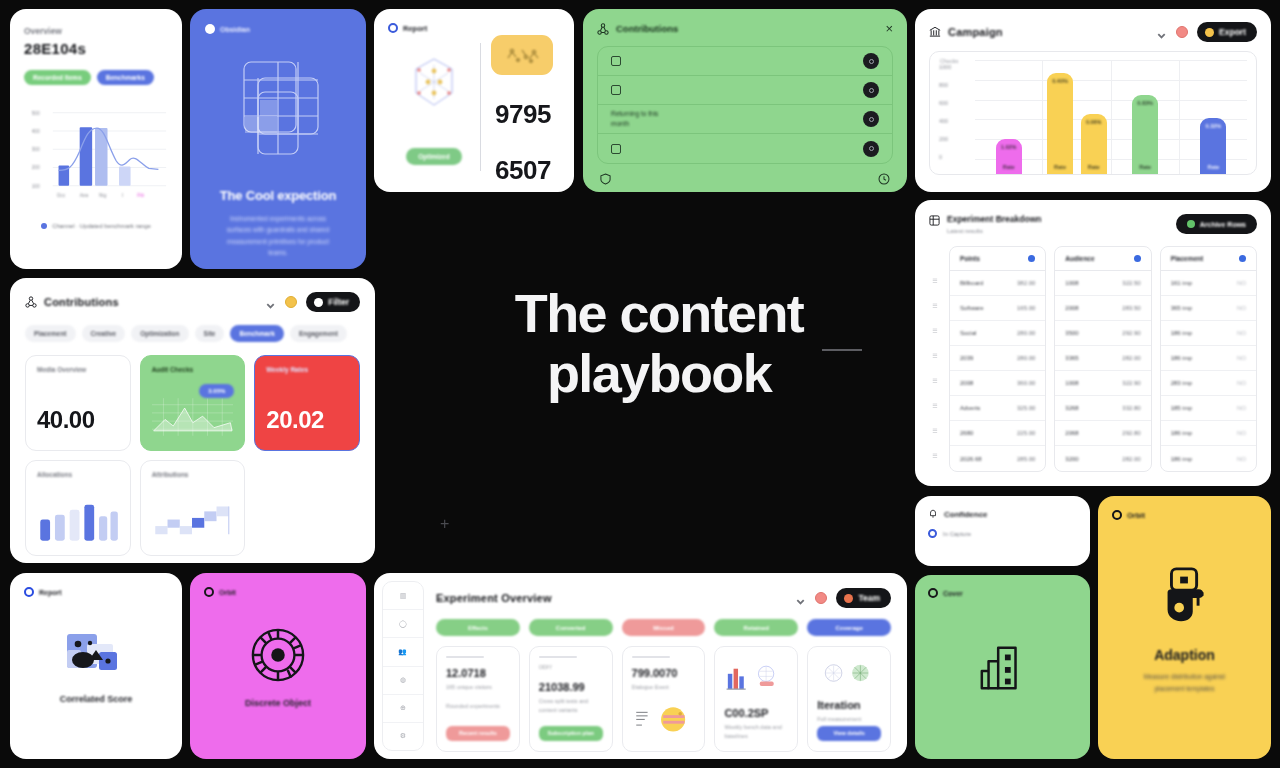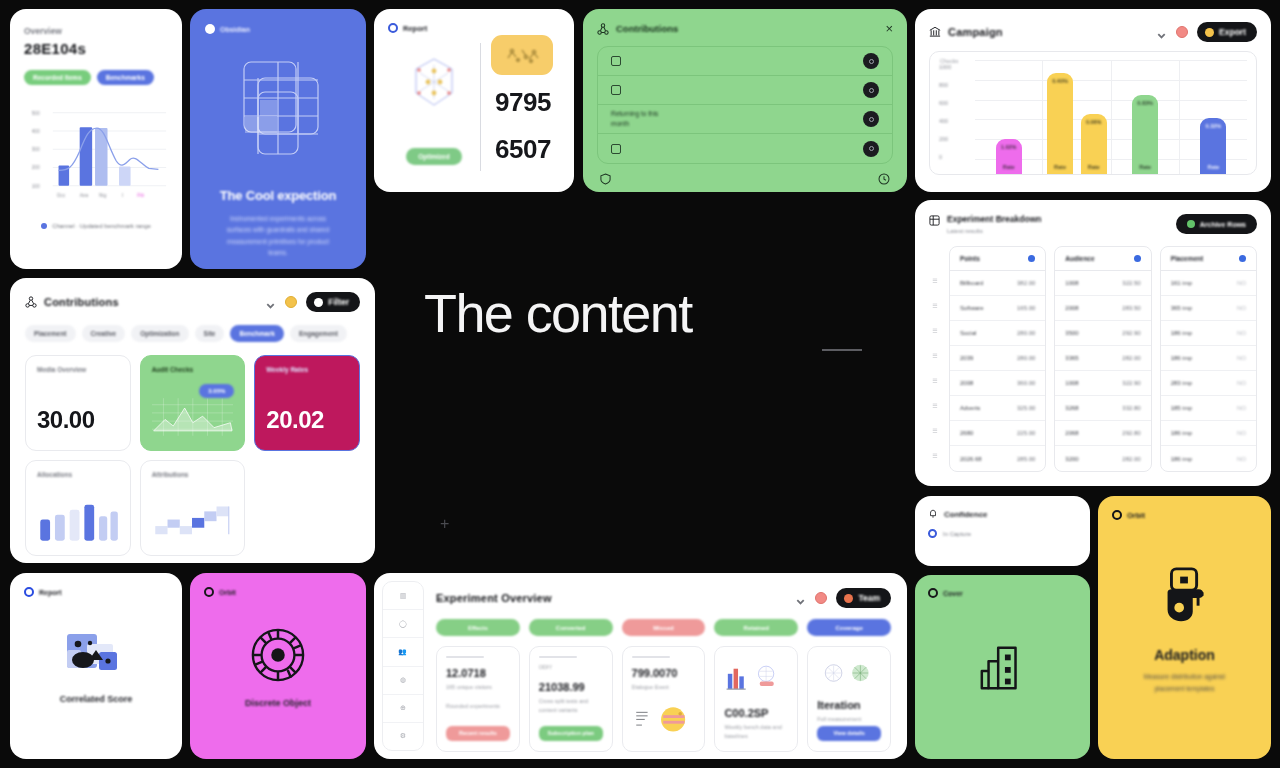--- a/index.html
+++ b/index.html
@@ -54,22 +54,22 @@
   #card-stats { left: 374px; top: 9px; width: 200px; height: 183px; padding: 14px; }
   .st-brand { display: flex; align-items: center; gap: 5px; }
   .st-ring { width: 10px; height: 10px; border-radius: 50%; border: 2.5px solid #3b5bdb; }
   .st-brand span { font-size: 7.5px; font-weight: 700; color: #22242a; }
   .st-body { display: flex; margin-top: 10px; height: 128px; }
   .st-left { width: 92px; position: relative; display: flex; flex-direction: column; align-items: center; justify-content: space-between; padding: 12px 0 6px; }
   .st-badge { background: #7fca86; color: #fff; font-size: 6.5px; font-weight: 600; border-radius: 999px; padding: 5px 12px; }
   .st-right { flex: 1; border-left: 1px solid #d9dbe1; padding-left: 14px; position: relative; }
   .st-chipart { position: absolute; left: 10px; top: -8px; width: 62px; height: 40px; border-radius: 11px; background: #f7cd6a; display: flex; align-items: center; justify-content: center; }
   .st-num { font-size: 26px; font-weight: 700; color: #16171b; letter-spacing: -.5px; }
-  .st-num.one { margin-top: 44px; }
-  .st-num.two { margin-top: 16px; }
+  .st-num.one { margin-top: 56px; }
+  .st-num.two { margin-top: 25px; }
 
   
   #card-modal { left: 583px; top: 9px; width: 324px; height: 183px; background: #8fd68e; padding: 13px 14px; }
   .md-hdr { display: flex; align-items: center; gap: 7px; }
   .md-hdr .mt { font-size: 9.5px; font-weight: 700; color: #18301d; }
   .md-x { margin-left: auto; font-size: 13px; color: #1d3322; line-height: 1; }
   .md-list { margin-top: 11px; border: 1px solid #7cc57c; border-radius: 11px; overflow: hidden; }
   .md-row { display: flex; align-items: center; padding: 0 13px; height: 29px; border-bottom: 1px solid #7cc57c; }
   .md-row:last-child { border-bottom: none; }
   .md-check { width: 10px; height: 10px; border: 1.4px solid #2c4a31; border-radius: 2px; }
@@ -113,21 +113,21 @@
   .tb-row .b.mute { color: #b6b8bf; }
 
   
   #card-dash { left: 10px; top: 278px; width: 365px; height: 285px; padding: 14px 15px; }
   .db-chips { display: flex; gap: 6px; margin-top: 13px; }
   .db-chip { font-size: 6.5px; font-weight: 600; color: #5f6169; background: #f1f2f5; border-radius: 999px; padding: 5px 9px; white-space: nowrap; }
   .db-chip.active { background: #5a74e0; color: #fff; }
   .db-grid { display: grid; grid-template-columns: repeat(3,1fr); gap: 9px; margin-top: 13px; }
   .db-tile { border: 1px solid #e9eaee; border-radius: 11px; height: 96px; padding: 10px 11px; display: flex; flex-direction: column; }
   .db-tile.green { background: #8fd68e; border-color: #8fd68e; }
-  .db-tile.blue { background: #be185d; border-color: #5a74e0; }
+  .db-tile.blue { background: #ef4444; border-color: #5a74e0; }
   .db-tl { font-size: 6.5px; font-weight: 600; color: #797b83; }
   .db-tile.green .db-tl { color: #21401f; }
   .db-tile.blue .db-tl { color: #dfe5ff; }
   .db-tv { font-size: 24px; font-weight: 700; color: #15161a; margin-top: auto; margin-bottom: 6px; letter-spacing: -.5px; }
   .db-tile.blue .db-tv { color: #fff; }
   .db-mini { margin-top: auto; width: 100%; height: 46px; }
   .db-pillmark { position: absolute; right: 10px; top: 28px; background: #5a74e0; color: #fff; font-size: 6px; font-weight: 600; border-radius: 999px; padding: 4px 9px; }
 
   
   #card-ic1 { left: 10px; top: 573px; width: 172px; height: 186px; padding: 14px; }
@@ -170,21 +170,21 @@
   .nt-row span { font-size: 6px; color: #7a7c84; }
   .yl-brand { display: flex; align-items: center; gap: 5px; }
   .yl-brand .r { width: 10px; height: 10px; border-radius: 50%; border: 2.5px solid #141518; }
   .yl-brand span { font-size: 7.5px; font-weight: 700; color: #1b1c20; }
   .yl-body { height: calc(100% - 16px); display: flex; flex-direction: column; align-items: center; justify-content: center; }
   .yl-h { font-size: 14px; font-weight: 700; color: #1a1b1f; margin-top: 20px; }
   .yl-p { font-size: 6.5px; color: #55504a; text-align: center; line-height: 1.8; margin-top: 8px; padding: 0 16px; }
 
   
   #hero { position: absolute; left: 424px; top: 283px; width: 470px; }
-  .hero-h { font-size: 54px; line-height: 1.12; font-weight: 400; color: #f4f4f5; letter-spacing: -1.6px; }
+  .hero-h { font-size: 54px; line-height: 1.12; font-weight: 700; color: #f4f4f5; letter-spacing: -1.6px; text-align: center; }
   .hero-rule { position: absolute; left: 822px; top: 349px; width: 40px; height: 2px; background: #5c5d62; }
   .hero-plus { position: absolute; left: 440px; top: 515px; font-size: 16px; color: #4a4b50; }
 </style>
 </head>
 <body>
 
 <div class="stage">
 
   <div class="card" id="card-overview">
     <div class="blur" style="font-size:8.5px;color:#7b7d85;font-weight:600;">Overview</div>
@@ -593,21 +593,21 @@
       <div class="db-chip blur">Creative</div>
       <div class="db-chip blur">Optimization</div>
       <div class="db-chip blur">Site</div>
       <div class="db-chip active blur">Benchmark</div>
       <div class="db-chip blur">Engagement</div>
     </div>
     <div class="db-grid">
 
       <div class="db-tile">
         <div class="db-tl blur">Media Overview</div>
-        <div class="db-tv">30.00</div>
+        <div class="db-tv">40.00</div>
       </div>
 
       <div class="db-tile green" style="position:relative">
         <div class="db-tl blur">Audit Checks</div>
         <div class="db-pillmark blur">3.05%</div>
         <svg class="db-mini" viewBox="0 0 100 46" style="margin-top:auto">
           <g stroke="#ffffff" stroke-opacity=".45" stroke-width=".6">
             <line x1="0" y1="8" x2="100" y2="8"></line>
               <line x1="0" y1="18" x2="100" y2="18"></line>
             <line x1="0" y1="28" x2="100" y2="28"></line>
@@ -851,17 +851,18 @@
         <rect x="40" y="28" width="11" height="4" fill="#141518"></rect>
         <rect x="44" y="30" width="3" height="12" fill="#141518"></rect>
       </svg>
       <div class="yl-h blur">Adaption</div>
       <div class="yl-p blur2">Measure distribution against placement templates</div>
     </div>
   </div>
 
   <div id="hero">
     <div class="hero-h">The content</div>
+    <div class="hero-h">playbook</div>
   </div>
   <div class="hero-rule"></div>
   <div class="hero-plus">+</div>
 
 </div>
 
 </body></html>

